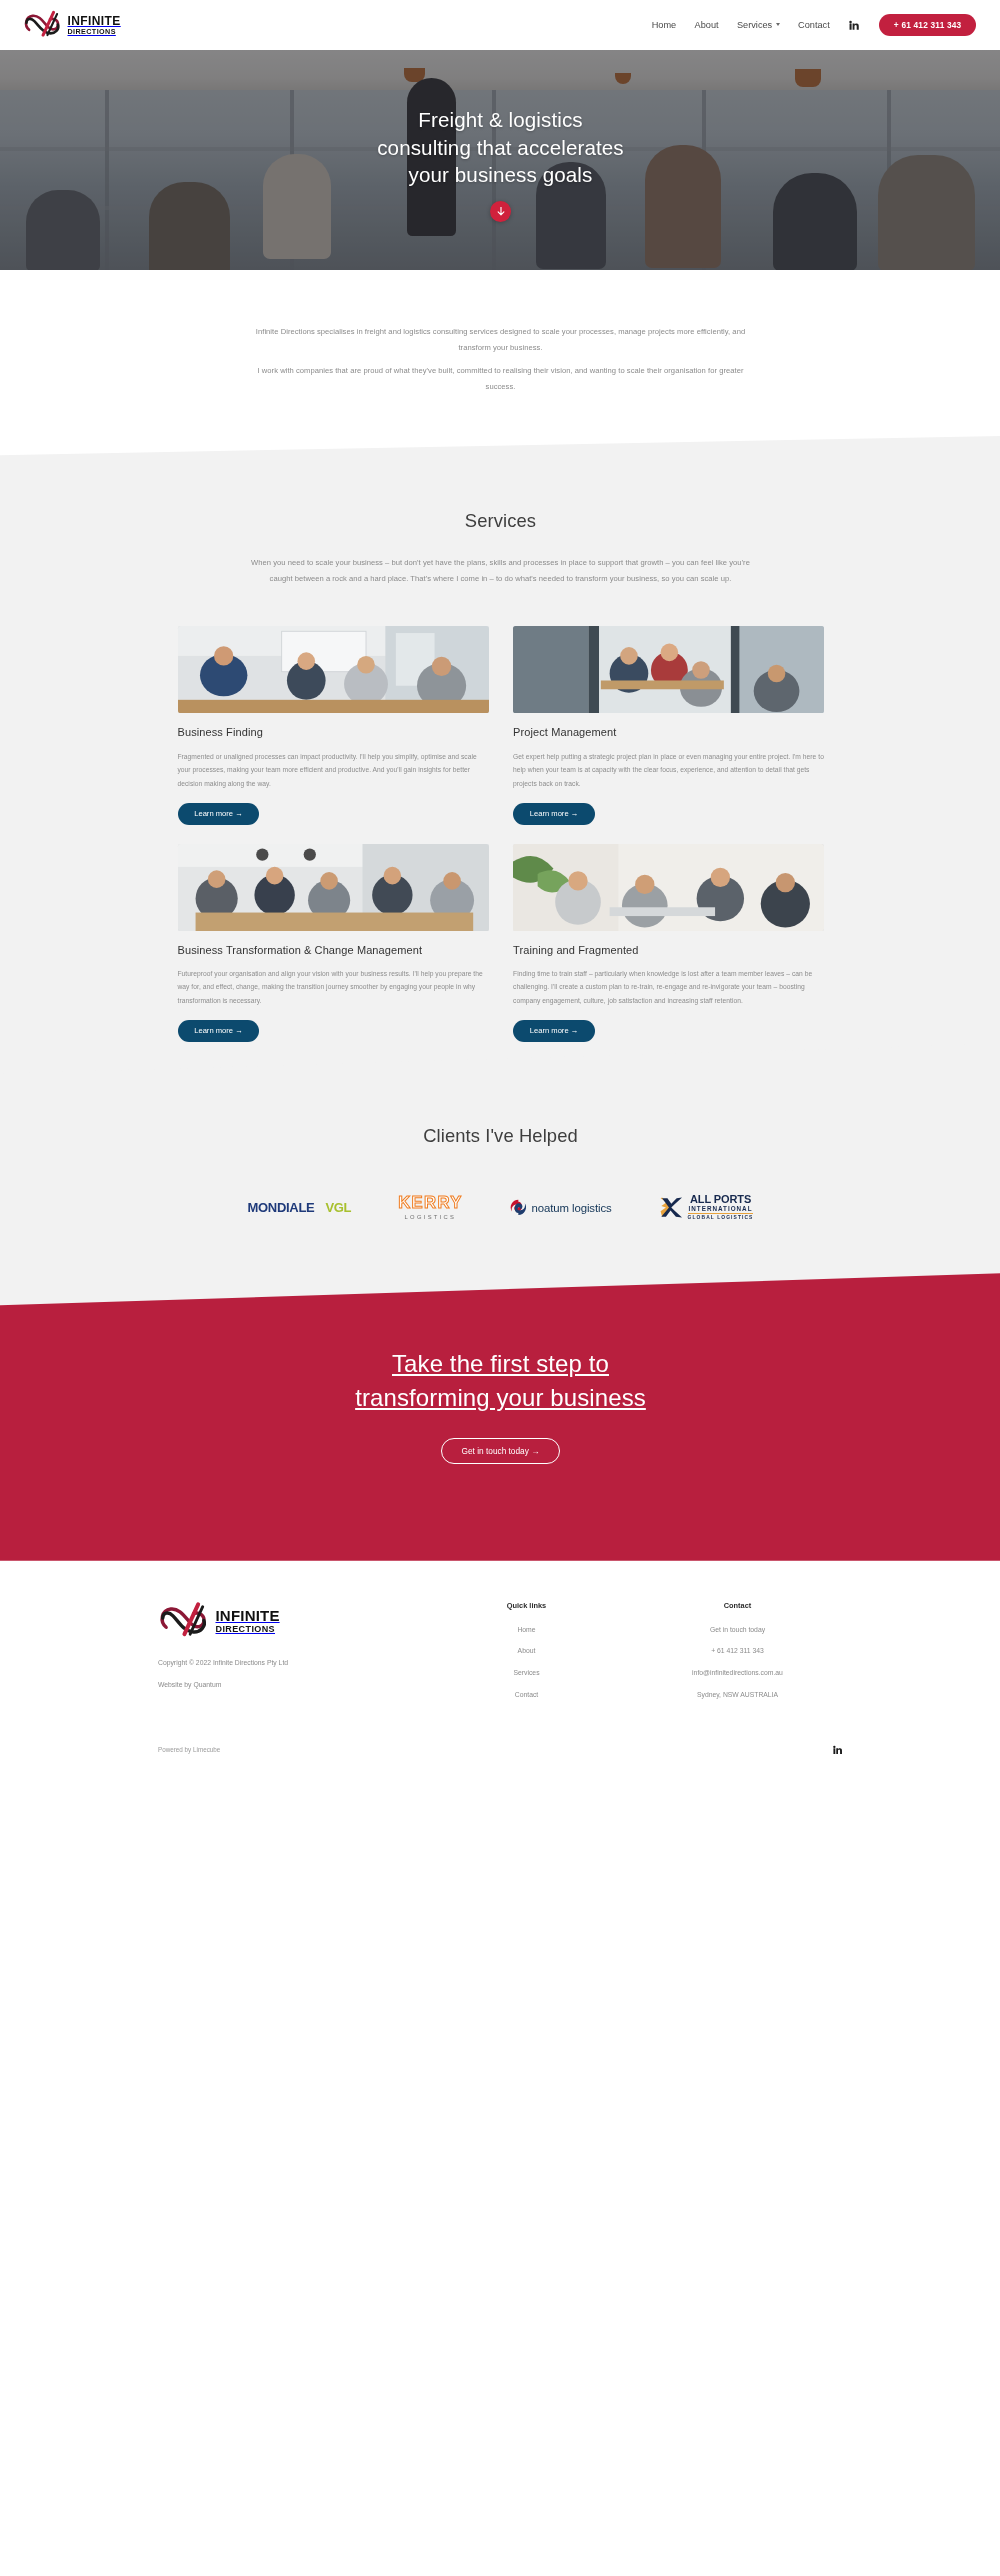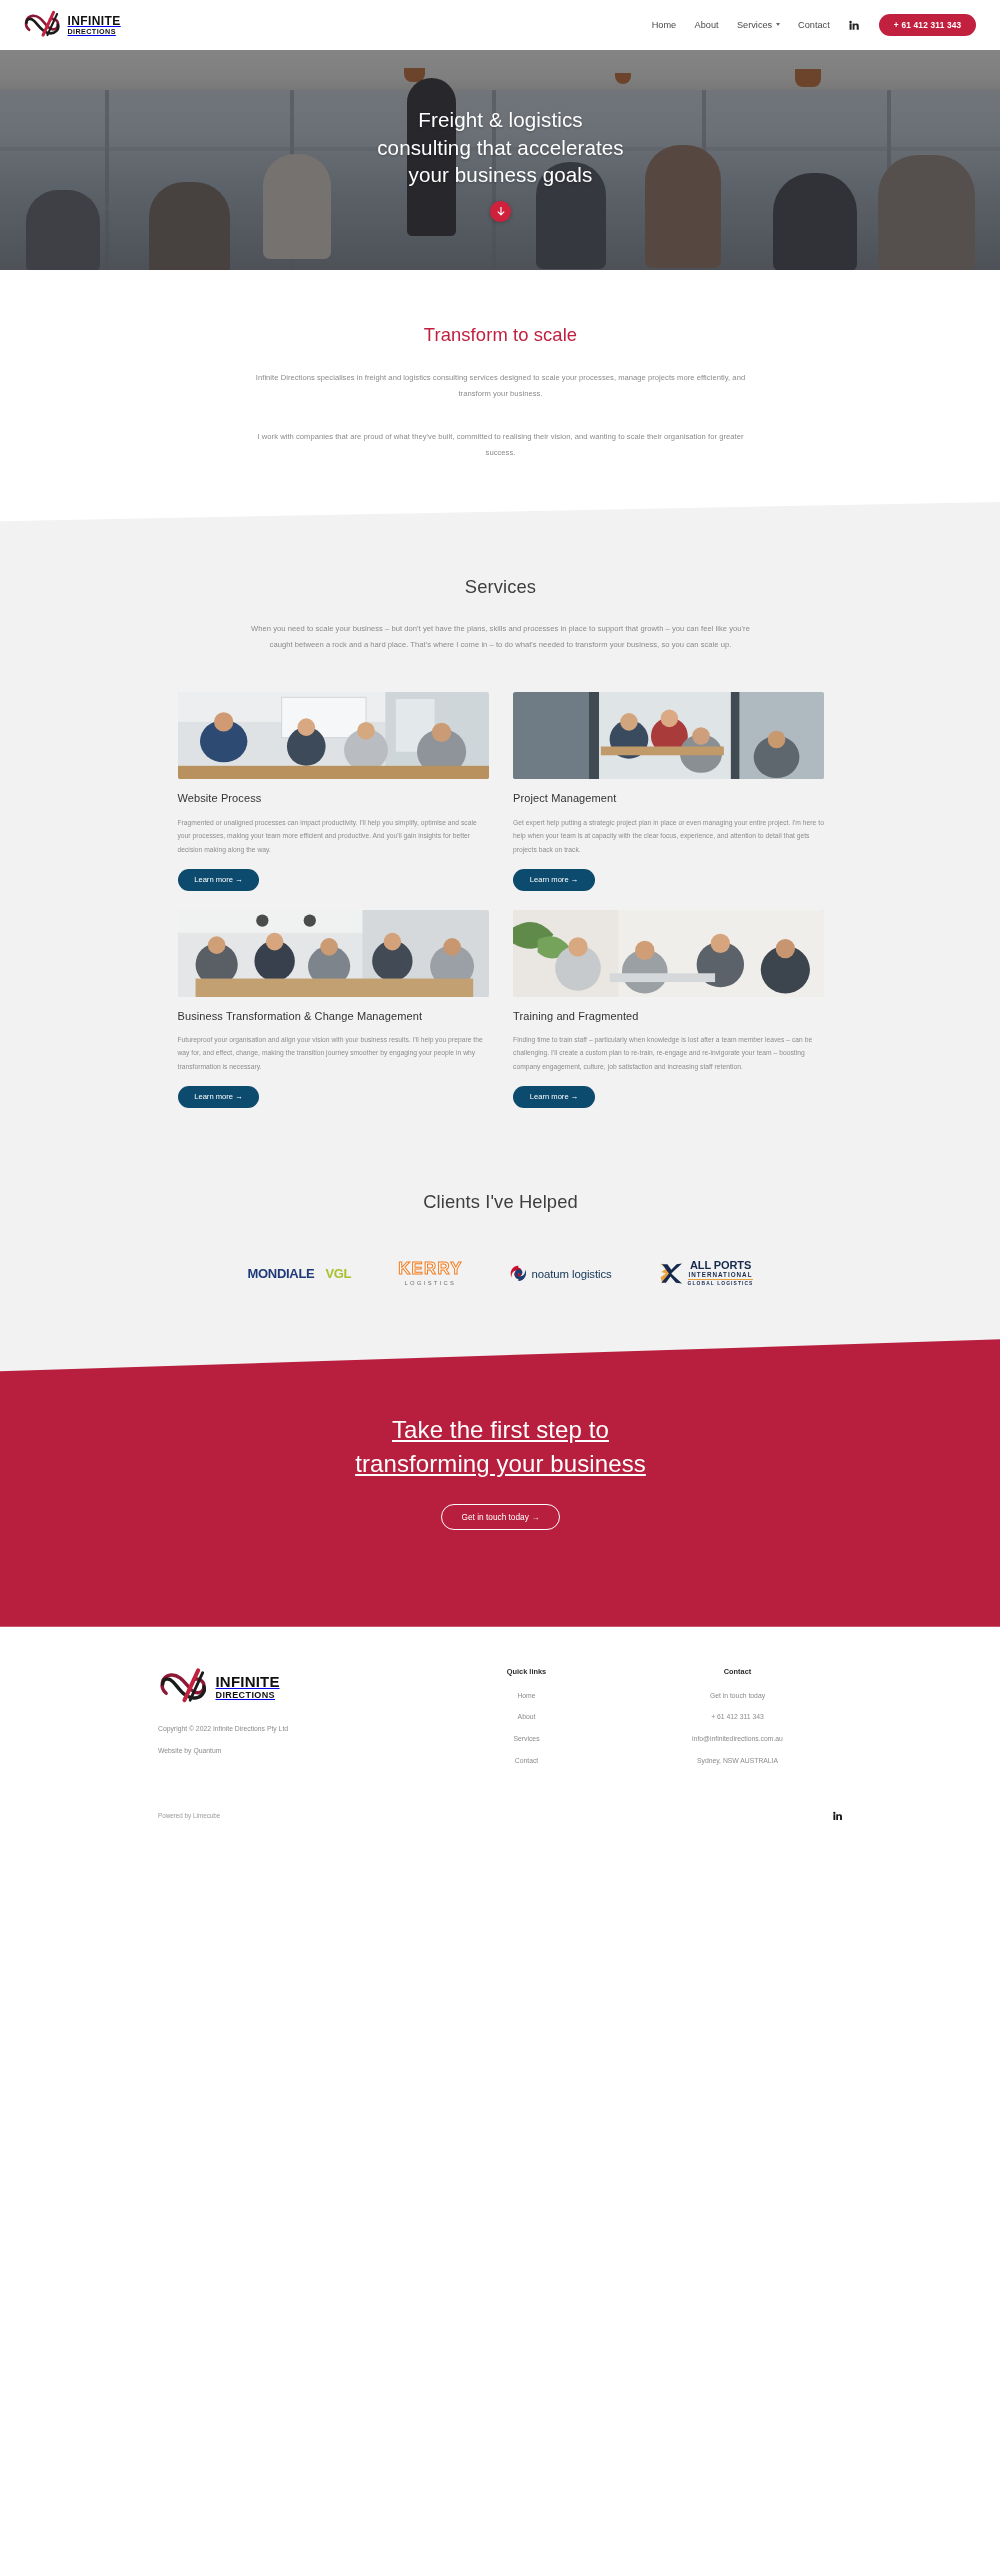--- a/index.html
+++ b/index.html
@@ -83,21 +83,21 @@
   .transform {
     background: #fff; padding: 54px 0 61px; text-align: center; position: relative;
   }
   .transform h2 {
     color: #c2203f; font-size: 18.4px; font-weight: normal; letter-spacing: 0.1px; margin-bottom: 24px;
   }
   .lede { width: 492px; margin: 0 auto; }
   .lede p {
     font-size: 7.6px; line-height: 2.05; color: #8b8b8b; letter-spacing: 0.04px;
   }
-  .lede p + p { margin-top: 28px; }
+  .lede p + p { margin-top: 8px; }
 
   
   .diag-top {
     position: relative; background: #f2f2f2;
     clip-path: polygon(0 19.3px, 100% 0, 100% 100%, 0 100%);
     margin-top: -19.3px; padding-top: 23px;
   }
   
   .services { background: #f2f2f2; padding: 51px 0 0; text-align: center; }
   .services h2 {
@@ -275,21 +275,20 @@
       </h1>
       <button class="scroll-btn">
         <svg width="8" height="9.7" viewBox="0 0 10 12">
           <path d="M5 0v9M1.4 6L5 9.8 8.6 6" fill="none" stroke="#fff" stroke-width="1.4" stroke-linecap="round" stroke-linejoin="round"></path>
         </svg>
       </button>
     </div>
   </section>
 
   <section class="transform">
-    <h2>Transform to scale</h2>
     <div class="lede">
       <p>Infinite Directions specialises in freight and logistics consulting services designed to scale your processes, manage projects more efficiently, and transform your business.</p>
       <p>I work with companies that are proud of what they've built, committed to realising their vision, and wanting to scale their organisation for greater success.</p>
     </div>
   </section>
 
   <div class="diag-top">
     <section class="services">
       <h2>Services</h2>
       <div class="lede">
@@ -311,21 +310,21 @@
                 <circle cx="52" cy="34" r="11" fill="#cf9a74"></circle>
                 <ellipse cx="146" cy="62" rx="22" ry="22" fill="#3d4a5a"></ellipse>
                 <circle cx="146" cy="40" r="10" fill="#d8a882"></circle>
                 <ellipse cx="214" cy="66" rx="25" ry="24" fill="#b9bdc2"></ellipse>
                 <circle cx="214" cy="44" r="10" fill="#d5a87f"></circle>
                 <ellipse cx="300" cy="68" rx="28" ry="26" fill="#8e9499"></ellipse>
                 <circle cx="300" cy="46" r="11" fill="#cb9b76"></circle>
                 <rect x="0" y="84" width="354" height="15" fill="#b9915f"></rect>
               </svg>
             </div>
-            <h3 class="card-title">Website Process</h3>
+            <h3 class="card-title">Business Finding</h3>
             <p class="card-body">Fragmented or unaligned processes can impact productivity. I'll help you simplify, optimise and scale your processes, making your team more efficient and productive. And you'll gain insights for better decision making along the way.</p>
             <a class="learn" href="#">Learn more  →</a>
           </article>
 
           <article class="card">
             <div class="card-img">
               <svg viewBox="0 0 354 99" width="311" height="87" preserveAspectRatio="none">
                 <rect width="354" height="99" fill="#c9d1d6"></rect>
                 <rect x="0" y="0" width="86" height="99" fill="#6f7c85"></rect>
                 <rect x="86" y="0" width="12" height="99" fill="#3f4a52"></rect>

